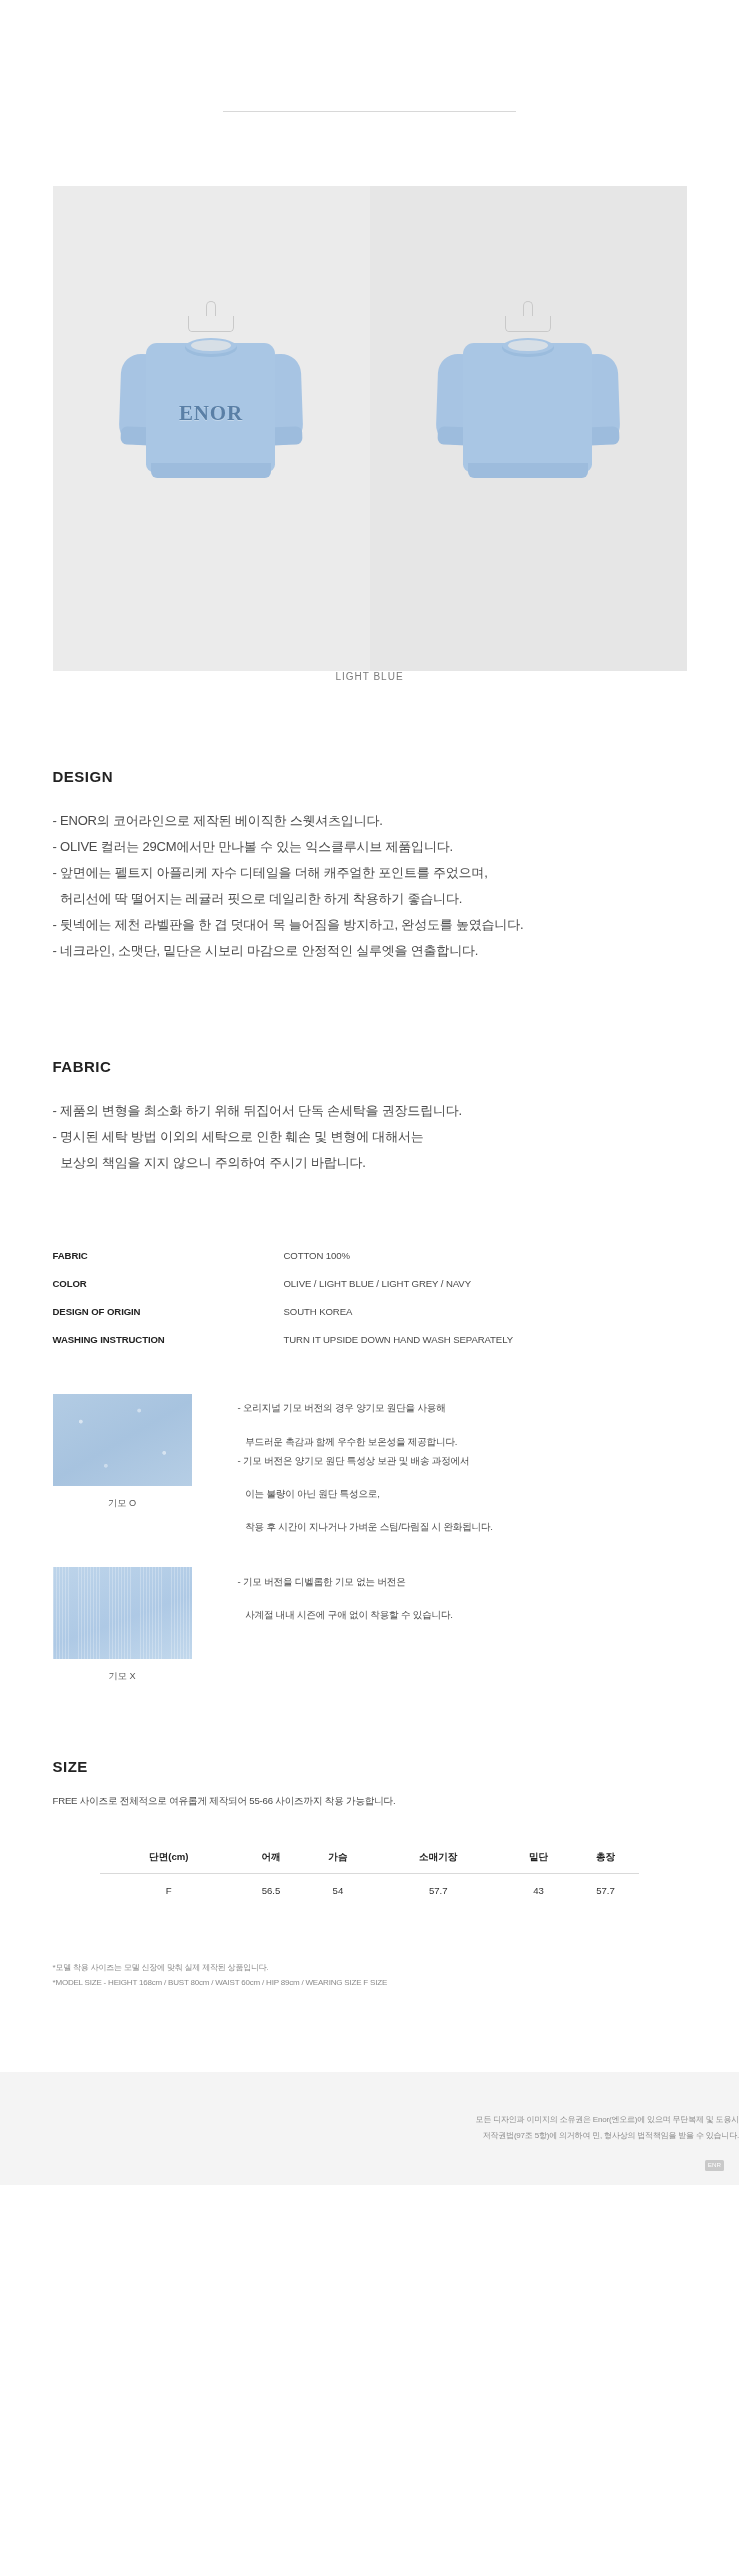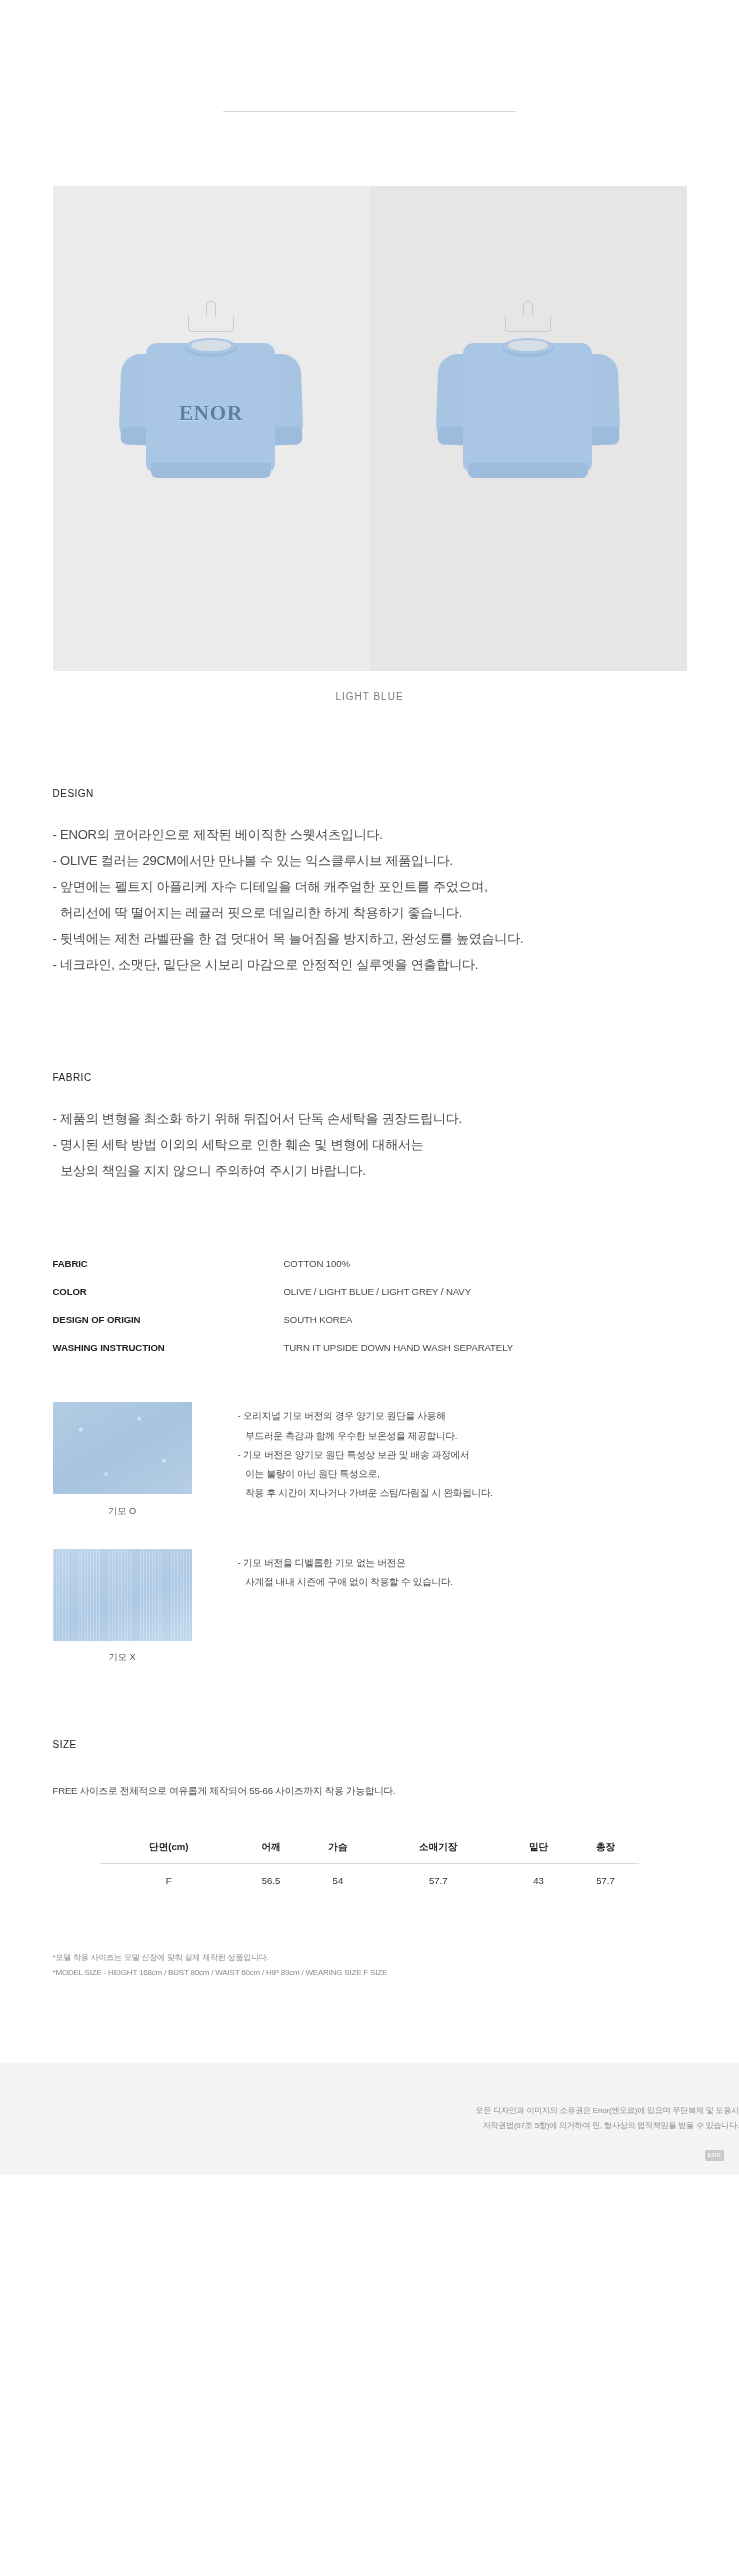--- a/index.html
+++ b/index.html
@@ -169,31 +169,30 @@
     letter-spacing: 0.8px;
     color: #5a7fa6;
     text-shadow: 0 0.8px 0 #c4d8ec;
   }
 
   .photo-caption {
     text-align: center;
     font-size: 10px;
     letter-spacing: 1px;
     color: #7b7b7b;
-    padding-top: 20px;
   }
 
   
   .section {
     width: 634px;
     margin: 0 auto;
   }
   .section-title {
-    font-size: 10px;
-    font-weight: normal;
+    font-size: 15px;
+    font-weight: bold;
     letter-spacing: 0.5px;
     color: #222222;
   }
   .body-list {
     margin-top: 23px;
     font-size: 13px;
     line-height: 2.0;
     color: #4a4a4a;
     letter-spacing: -0.2px;
   }
@@ -256,27 +255,27 @@
     padding-top: 10.8px;
   }
   .swatch-text {
     flex: 1;
     padding-top: 4.6px;
     font-size: 9.6px;
     line-height: 2.0;
     color: #4a4a4a;
     letter-spacing: -0.2px;
   }
-  .swatch-text .indent { padding-left: 7.7px; }
+  .swatch-text .indent { padding-left: 7.7px; margin-top: 14px; }
   .swatch-block.second { margin-top: 31px; }
 
   
   #size-section { margin-top: 75px; }
   .size-note {
-    margin-top: 35px;
+    margin-top: 20px;
     font-size: 9.6px;
     color: #4a4a4a;
     letter-spacing: -0.2px;
   }
   .size-table {
     width: 539px;
     margin: 35px auto 0 auto;
     border-collapse: collapse;
     font-size: 9.6px;
     text-align: center;

